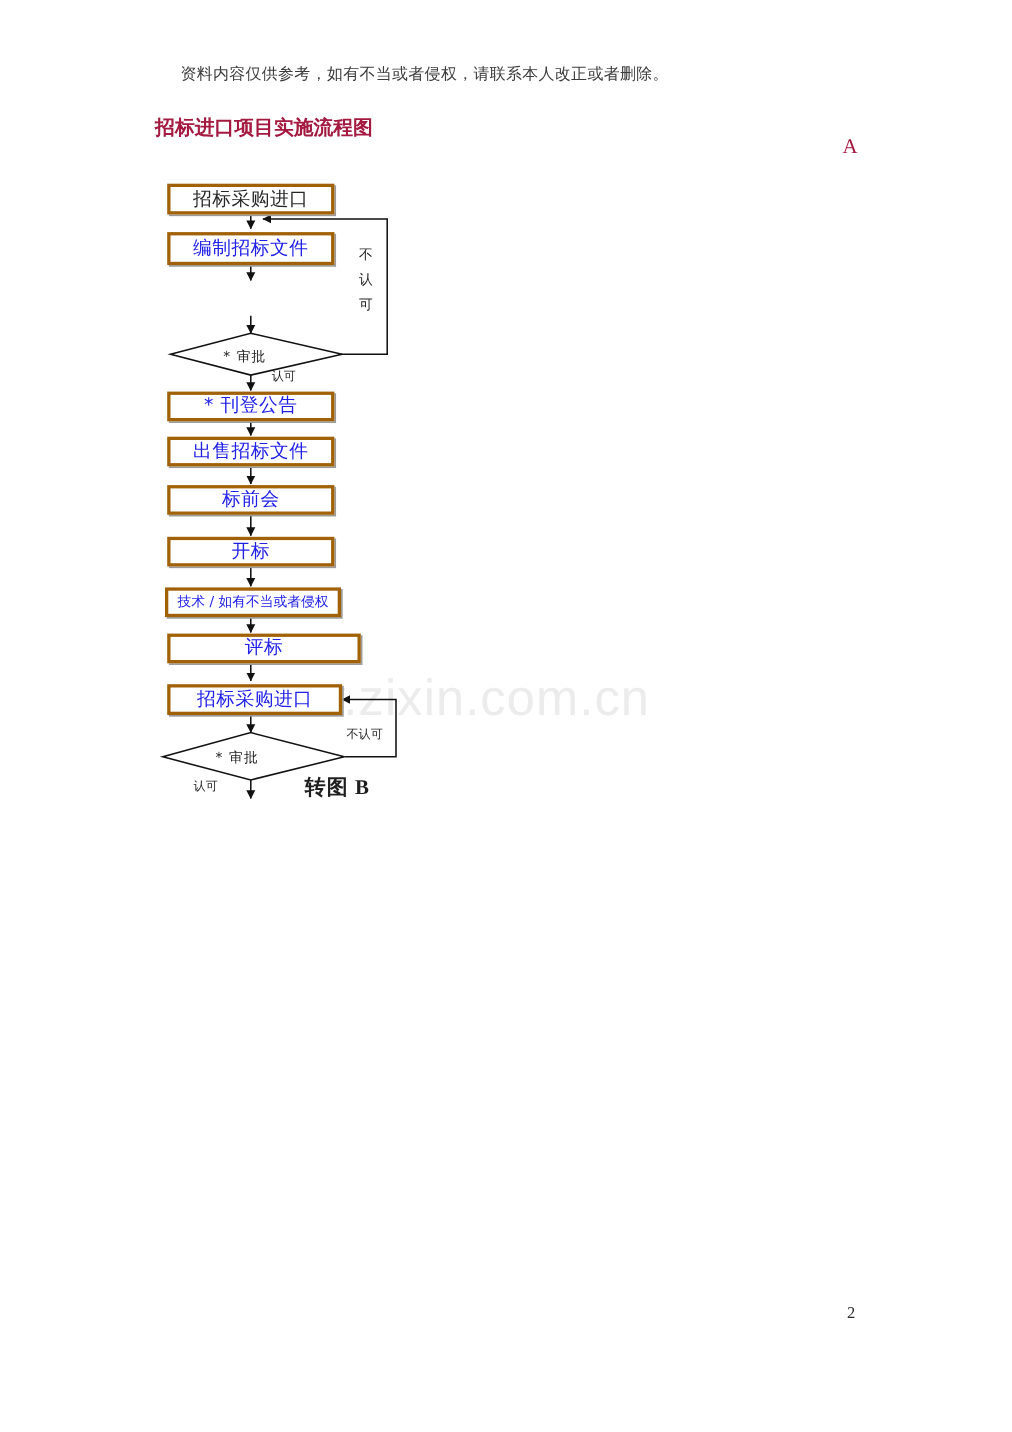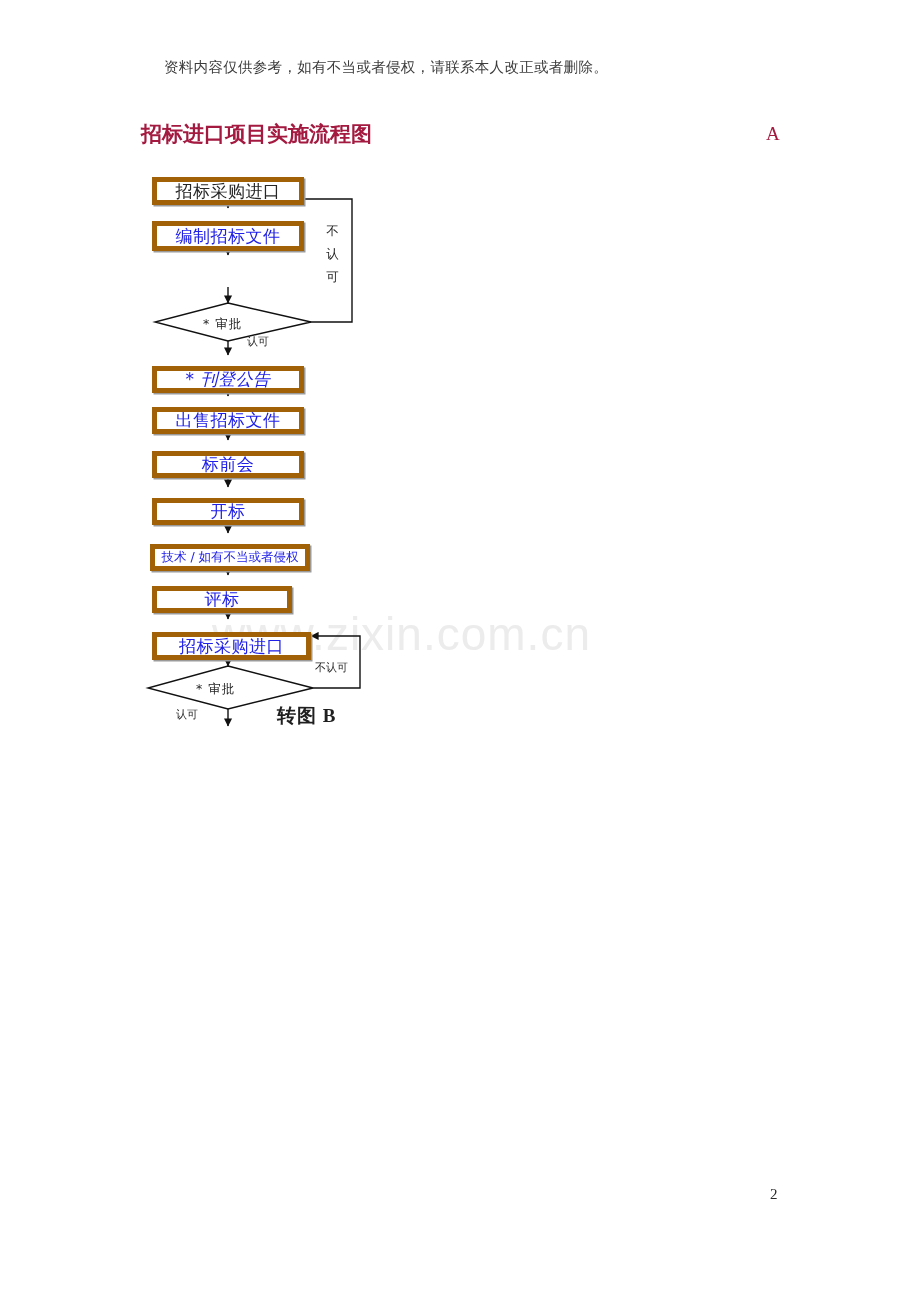--- a/index.html
+++ b/index.html
@@ -34,23 +34,23 @@
     font-size: 14.5px;
     color: #3c3c3c;
     letter-spacing: 0.3px;
     white-space: nowrap;
   }
 
   
   .doc-title {
     position: absolute;
     left: 141px;
-    top: 120px;
-    font-family: "DejaVu Sans", "Liberation Sans", sans-serif;
-    font-size: 21px;
+    top: 104px;
+    font-family: "DejaVu Sans", "Liberation Sans", sans-serif;
+    font-size: 18px;
     font-weight: 600;
     color: #a3193f;
     letter-spacing: 0px;
     white-space: nowrap;
   }
   .title-marker {
     position: absolute;
     left: 766px;
     top: 123px;
     font-family: "Liberation Serif", "DejaVu Serif", serif;
@@ -80,28 +80,27 @@
     top: 0;
     width: 920px;
     height: 1302px;
   }
 
   
   .node {
     position: absolute;
     box-sizing: border-box;
     background: #ffffff;
-    border: 5px solid #a16207;
+    border: 3px solid #a16207;
     box-shadow: 1.5px 1.5px 0 0 #9a9a9a;
     display: flex;
     align-items: center;
     justify-content: center;
     font-family: "DejaVu Sans", "Liberation Sans", sans-serif;
     white-space: nowrap;
-    margin-top: 10px;
   }
   .node-text {
     line-height: 1;
     letter-spacing: 0.5px;
   }
   .t-black { color: #262626; font-size: 17px; }
   .t-blue  { color: #2020e8; font-size: 17px; }
   .t-blue-sm { color: #2020e8; font-size: 12.5px; letter-spacing: 0px; }
 
   
@@ -205,41 +204,41 @@
 
   <div class="node" style="left:152px; top:167px; width:152px; height:28px;">
     <span class="node-text t-black">招标采购进口</span>
   </div>
 
   <div class="node" style="left:152px; top:211px; width:152px; height:30px;">
     <span class="node-text t-blue">编制招标文件</span>
   </div>
 
 
-  <div class="node" style="left:152px; top:356px; width:152px; height:27px;font-style:italic;">
+  <div class="node" style="left:152px; top:356px; width:152px; height:27px;">
     <span class="node-text t-blue">* 刊登公告</span>
   </div>
 
   <div class="node" style="left:152px; top:397px; width:152px; height:27px;">
     <span class="node-text t-blue">出售招标文件</span>
   </div>
 
   <div class="node" style="left:152px; top:441px; width:152px; height:27px;">
     <span class="node-text t-blue">标前会</span>
   </div>
 
   <div class="node" style="left:152px; top:488px; width:152px; height:27px;">
     <span class="node-text t-blue">开标</span>
   </div>
 
   <div class="node" style="left:150px; top:534px; width:160px; height:27px;">
     <span class="node-text t-blue-sm">技术 / 如有不当或者侵权</span>
   </div>
 
-  <div class="node" style="left:152px; top:576px; width:140px; height:27px;align-items:center;">
+  <div class="node" style="left:152px; top:576px; width:176px; height:27px;align-items:center;">
     <span class="node-text t-blue">评标</span>
   </div>
 
   <div class="node" style="left:152px; top:622px; width:159px; height:28px;">
     <span class="node-text t-blue">招标采购进口</span>
   </div>
 
   <div class="dlabel" style="left:203px; top:316px;">* 审批</div>
 
   <div class="dlabel" style="left:196px; top:681px;">* 审批</div>

